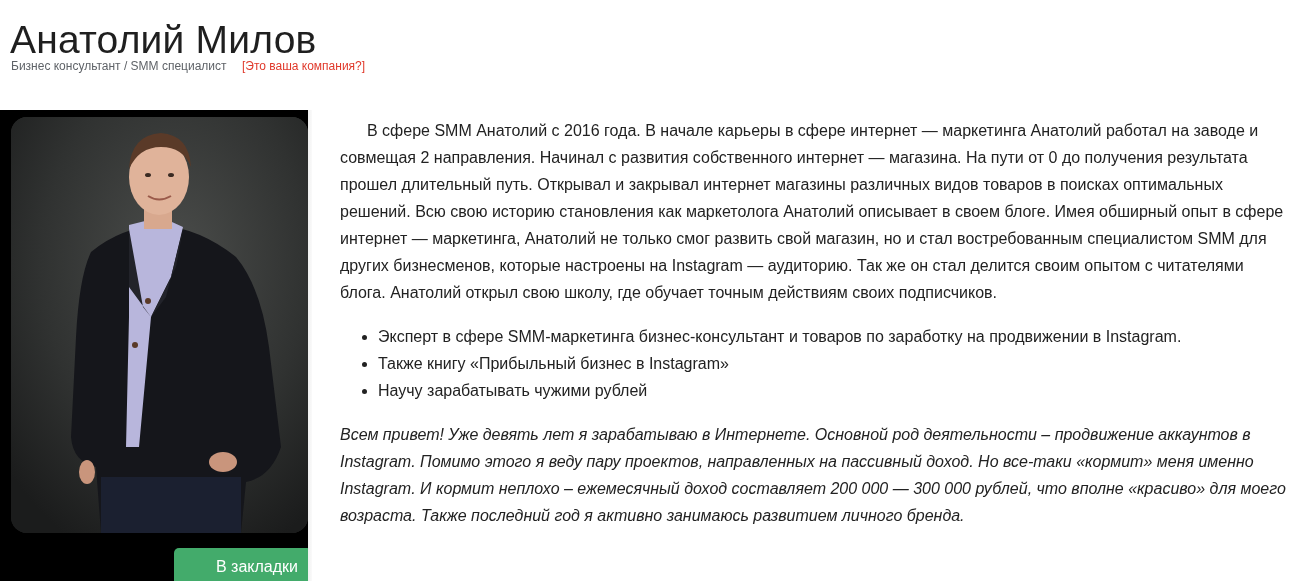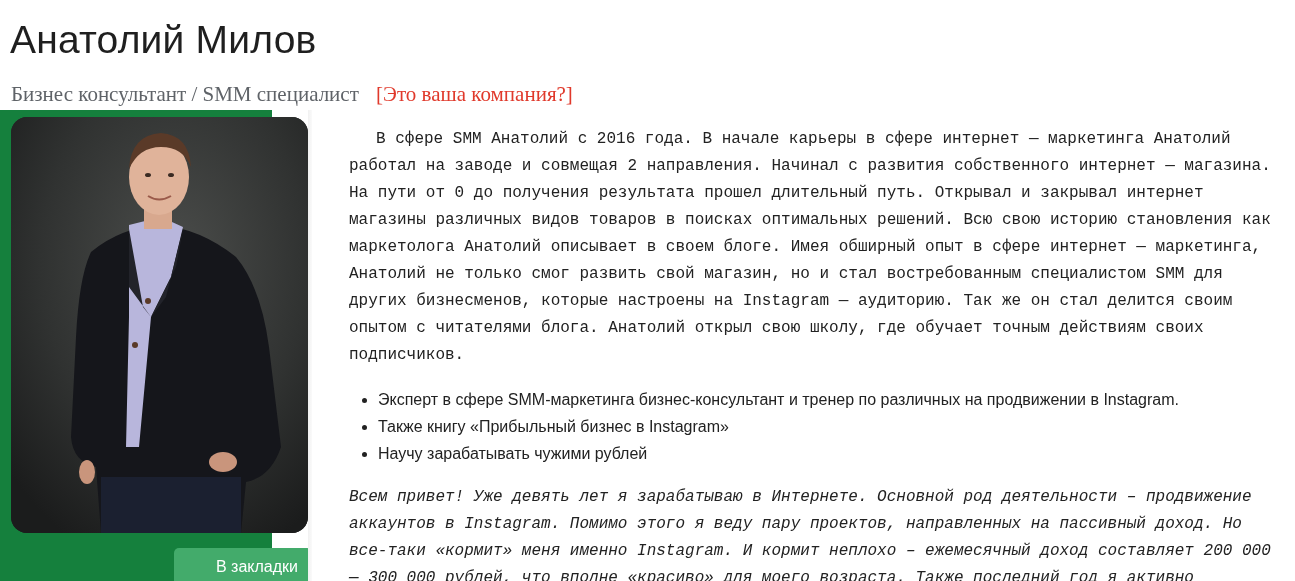--- a/index.html
+++ b/index.html
@@ -10,29 +10,30 @@
     color: #222;
     position: relative;
   }
   .page-title {
     position: absolute; left: 10px; top: 18px;
     margin: 0; font-size: 39px; font-weight: 400; color: #1f1f1f;
     letter-spacing: 0.2px;
     text-align: right;
   }
   .subtitle-row {
-    position: absolute; left: 11px; top: 84px;
-    font-size: 21px; line-height: 20px; font-family: Liberation Serif, serif;
+    position: absolute; left: 11px; top: 56px;
+    font-size: 12px; line-height: 20px;
   }
   .subtitle { color: #5f6368; }
   .claim-link { color: #e0392b; margin-left: 12px; text-decoration: none; cursor: pointer; }
 
   .left-col {
     position: absolute; left: 0; top: 110px; width: 272px; height: 471px;
-    background: #15803d;
+    background: #000000;
+    padding-left: 36px;
   }
   .page-bg-strip {
     position: absolute; left: 308px; top: 110px; width: 4px; height: 471px;
     background: linear-gradient(to right, #f1f1f1, #fafafa);
   }
   .photo {
     position: absolute; left: 11px; top: 7px; width: 297px; height: 416px;
     border-radius: 16px; overflow: hidden;
     background: radial-gradient(ellipse at 60% 30%, #4a4c4a 0%, #2e302f 55%, #1e1f1f 100%);
   }
@@ -43,21 +44,21 @@
     border-radius: 5px 5px 0 0;
     font-family: "Liberation Sans", sans-serif; font-size: 16px;
     text-align: right; padding-right: 14px; box-sizing: border-box; line-height: 36px;
     cursor: pointer;
   }
 
   .content {
     position: absolute; left: 340px; top: 117px; width: 950px;
     font-size: 16px; line-height: 27px; color: #222;
   }
-  .content p { margin: 9px; font-family: Liberation Mono, monospace; }
+  .content p { margin: 0; }
   .intro { text-indent: 27px; }
   .bullets { margin: 17px 0 0 0; padding-left: 38px; list-style: disc; }
   .bullets li { line-height: 27px; padding-left: 0; }
   .quote { margin-top: 17px !important; font-style: italic; }
   .clipped {
     margin-top: 17px !important; height: 10px; overflow: hidden;
   }
 </style>
 </head>
 <body>
@@ -107,19 +108,19 @@
       <rect x="90" y="360" width="140" height="56" fill="#1b2030"></rect>
     </svg>
   </div>
   <button class="bookmark-btn">В закладки</button>
 </div>
 <div class="page-bg-strip"></div>
 
 <div class="content">
   <p class="intro">В сфере SMM Анатолий с 2016 года. В начале карьеры в сфере интернет — маркетинга Анатолий работал на заводе и совмещая 2 направления. Начинал с развития собственного интернет — магазина. На пути от 0 до получения результата прошел длительный путь. Открывал и закрывал интернет магазины различных видов товаров в поисках оптимальных решений. Всю свою историю становления как маркетолога Анатолий описывает в своем блоге. Имея обширный опыт в сфере интернет — маркетинга, Анатолий не только смог развить свой магазин, но и стал востребованным специалистом SMM для других бизнесменов, которые настроены на Instagram — аудиторию. Так же он стал делится своим опытом с читателями блога. Анатолий открыл свою школу, где обучает точным действиям своих подписчиков.</p>
   <ul class="bullets">
-    <li>Эксперт в сфере SMM-маркетинга бизнес-консультант и тренер по различных на продвижении в Instagram.</li>
+    <li>Эксперт в сфере SMM-маркетинга бизнес-консультант и товаров по заработку на продвижении в Instagram.</li>
     <li>Также книгу «Прибыльный бизнес в Instagram»</li>
     <li>Научу зарабатывать чужими рублей</li>
   </ul>
   <p class="quote">Всем привет! Уже девять лет я зарабатываю в Интернете. Основной род деятельности – продвижение аккаунтов в Instagram. Помимо этого я веду пару проектов, направленных на пассивный доход. Но все-таки «кормит» меня именно Instagram. И кормит неплохо – ежемесячный доход составляет 200 000 — 300 000 рублей, что вполне «красиво» для моего возраста. Также последний год я активно занимаюсь развитием личного бренда.</p>
   <p class="clipped"></p>
 </div>
 
 </body></html>

